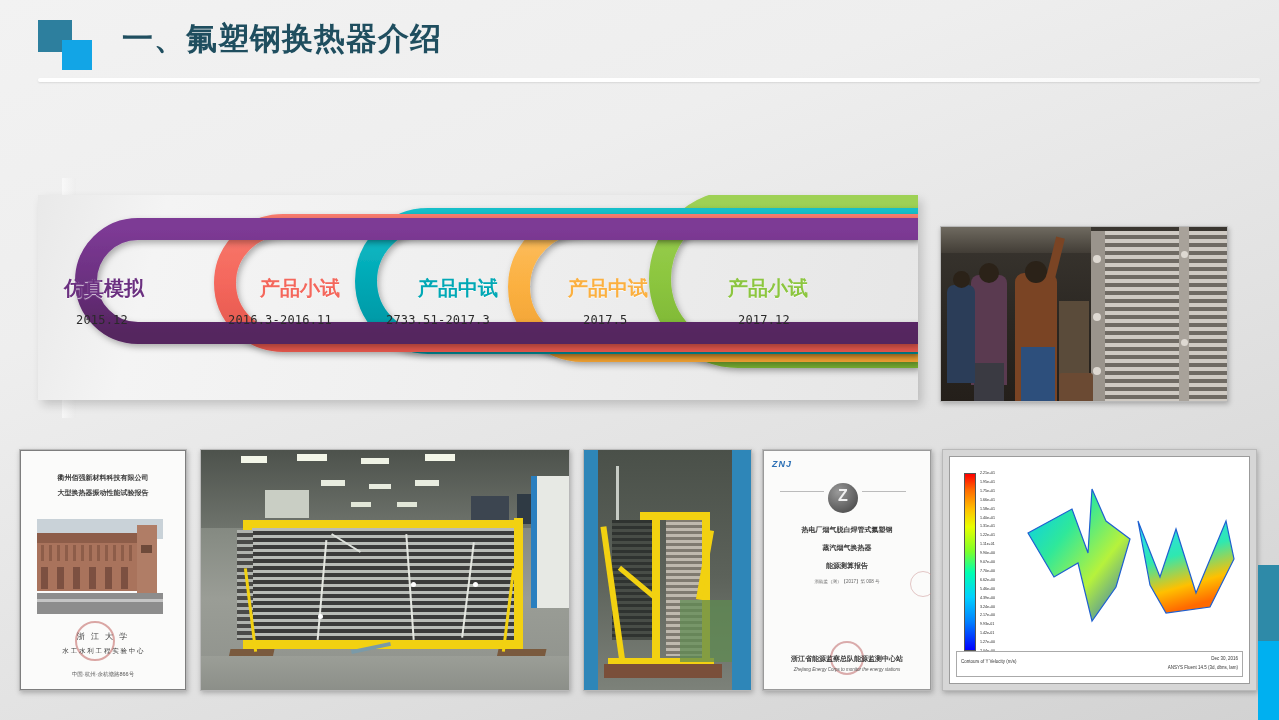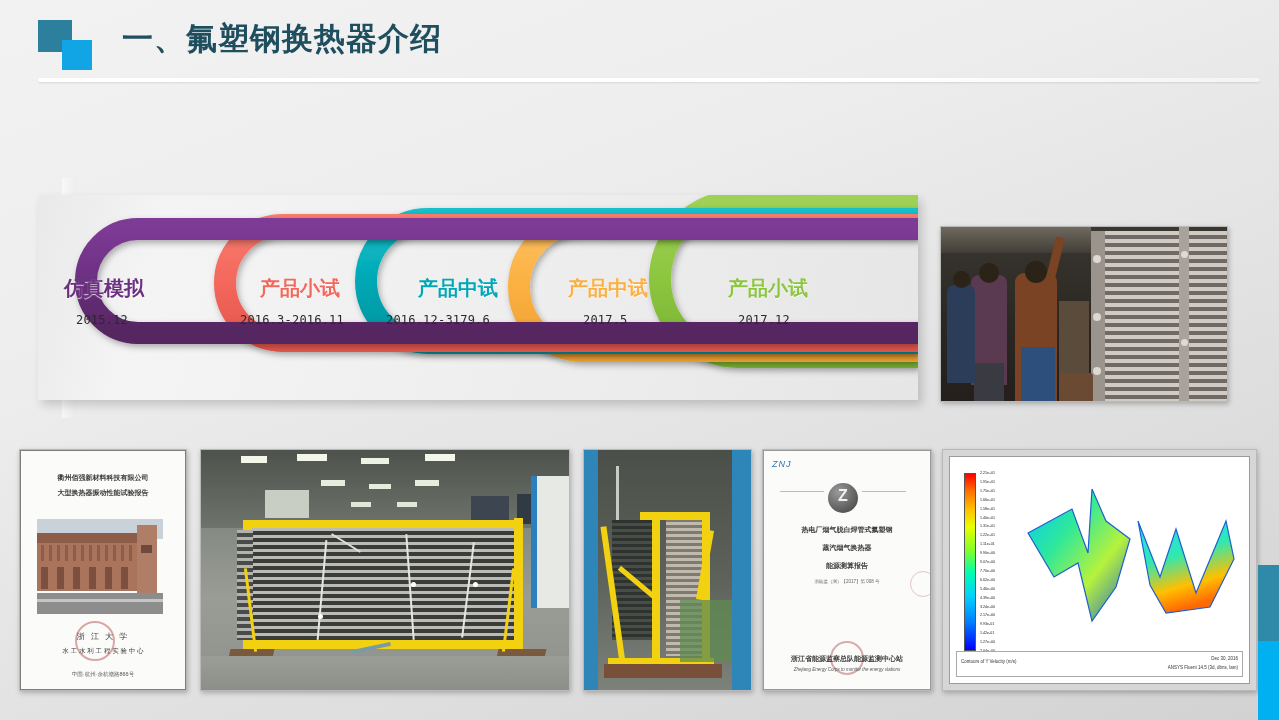--- a/index.html
+++ b/index.html
@@ -154,24 +154,24 @@
       </g>
       <g filter="url(#arcshadow)">
         <path d="M 880 40 L 100 40 A 52 52 0 0 0 100 144 L 880 144" fill="none" stroke="url(#g0)" stroke-width="22" transform="translate(0,-6)"></path>
       </g>
     </svg>
 
     <div class="stage-label" style="left:26px; top:80px; color:#6b3080;">仿真模拟</div>
     <div class="stage-date" style="left:38px; top:118px;">2015.12</div>
 
     <div class="stage-label" style="left:222px; top:80px; color:#f4675c;">产品小试</div>
-    <div class="stage-date" style="left:202px; top:118px;">2016.3-2016.11</div>
+    <div class="stage-date" style="left:190px; top:118px;">2016.3-2016.11</div>
 
     <div class="stage-label" style="left:380px; top:80px; color:#00a8b5;">产品中试</div>
-    <div class="stage-date" style="left:348px; top:118px;">2016.12-3179.6</div>
+    <div class="stage-date" style="left:348px; top:118px;">2733.51-2017.3</div>
 
     <div class="stage-label" style="left: 530px; top: 80px; color: rgb(251, 176, 64);">产品中试</div>
     <div class="stage-date" style="left:545px; top:118px;">2017.5</div>
 
     <div class="stage-label" style="left: 690px; top: 80px; color: rgb(140, 198, 63);">产品小试</div>
     <div class="stage-date" style="left:700px; top:118px;">2017.12</div>
   </div>
 
   <div class="photo" style="left:940px; top:226px; width:288px; height:176px;">
     <div class="ph-inner" style="background:linear-gradient(180deg,#3a3630 0%,#2b2722 55%,#241f1a 100%);">
@@ -302,21 +302,21 @@
       <div style="position:absolute;left:118px;top:80px;width:6px;height:70px;background:#f2d111;transform:rotate(10deg);"></div>
 
       <div style="position:absolute;left:96px;top:150px;width:52px;height:62px;background:#5f8b52;opacity:0.75;"></div>
 
       <div style="position:absolute;left:20px;top:214px;width:118px;height:14px;background:#7a4f3a;"></div>
     </div>
   </div>
 
   <div class="photo" style="left:762px; top:449px; width:170px; height:242px; background:#d9d9d9; padding:5px;">
     <div class="doc-page" style="border-color:#9a9a9a;">
-      <div style="position:absolute;left:8px;top:8px;font-size:9px;font-weight:normal;font-style:italic;color:#2b6fb5;letter-spacing:1px;">ZNJ</div>
+      <div style="position:absolute;left:8px;top:8px;font-size:9px;font-weight:bold;font-style:italic;color:#2b6fb5;letter-spacing:1px;">ZNJ</div>
 
       <div style="position:absolute;left:64px;top:32px;width:30px;height:30px;border-radius:50%;
                   background:radial-gradient(circle at 35% 30%,#9a9a9a,#3d3d3d);"></div>
       <div style="position:absolute;left:64px;top:36px;width:30px;text-align:center;font-size:16px;font-weight:bold;color:#f0f0f0;">Z</div>
 
       <div style="position:absolute;left:16px;top:40px;width:44px;height:1px;background:#bbb;"></div>
       <div style="position:absolute;left:98px;top:40px;width:44px;height:1px;background:#bbb;"></div>
       <div class="doc-txt" style="top:74px;font-size:7px;font-weight:bold;">热电厂烟气脱白焊管式氟塑钢</div>
       <div class="doc-txt" style="top:92px;font-size:7px;font-weight:bold;">蒸汽烟气换热器</div>
       <div class="doc-txt" style="top:110px;font-size:7px;font-weight:bold;">能源测算报告</div>

